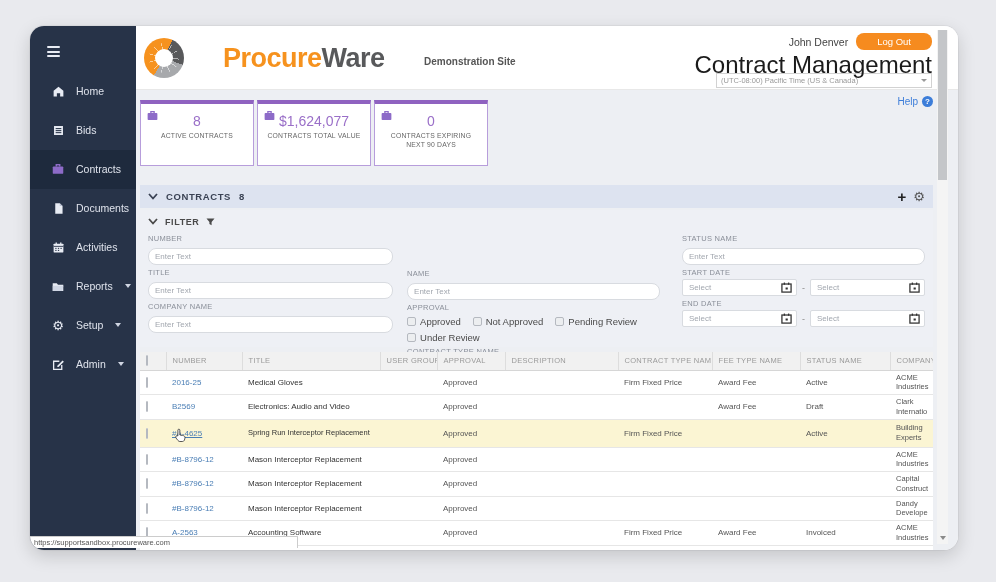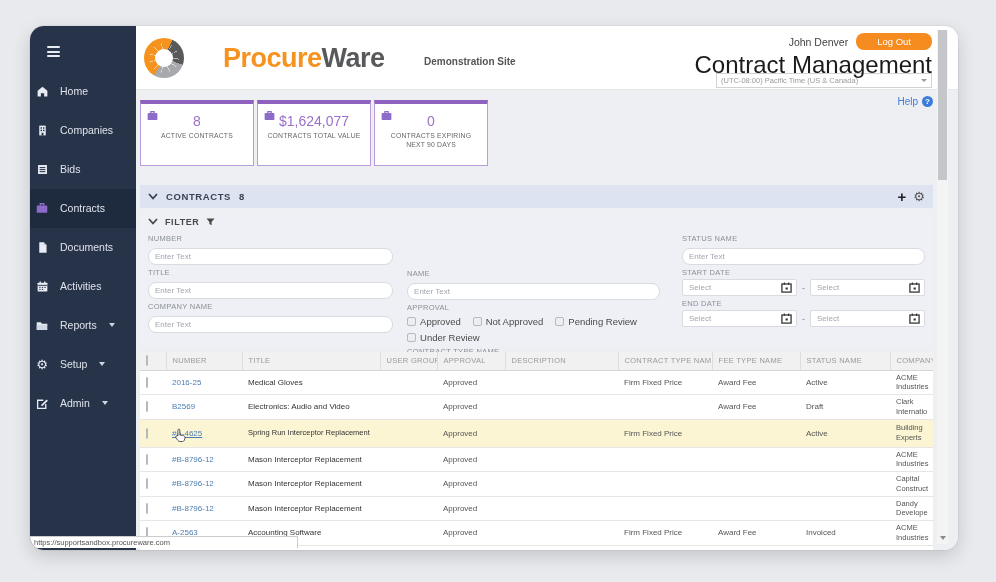--- a/index.html
+++ b/index.html
@@ -7,21 +7,21 @@
   body { background:#e9eaee; font-family:"Liberation Sans", sans-serif; position:relative; overflow:hidden; }
 
   .window { position:absolute; left:30px; top:26px; width:928px; height:524px;
     background:#fff; border-radius:14px; box-shadow:0 6px 18px rgba(0,0,0,.16), 0 0 0 1px rgba(0,0,0,.04);
     display:flex; overflow:hidden; }
 
   
   .sidebar { width:106px; background:#273348; flex:none; display:flex; flex-direction:column; }
   .hamburger { margin:20px 0 12px 17px; width:14px; cursor:pointer; }
   .hamburger span { display:block; width:13px; height:2px; background:#e8ecf4; border-radius:1px; margin-bottom:2.5px; }
-  .nav-item { height:39px; display:flex; align-items:center; gap:11px; padding-left:5px; cursor:pointer; }
+  .nav-item { height:39px; display:flex; align-items:center; gap:11px; padding-left:21px; cursor:pointer; }
   .nav-item.active { background:#1e2a3d; }
   .nav-item .ico { width:14px; height:14px; flex:none; display:flex; align-items:center; justify-content:center; }
   .nav-item svg { display:block; }
   .nav-label { font-size:10.5px; color:#dfe3ec; white-space:nowrap; }
   .caret { width:0; height:0; border-left:3.5px solid transparent; border-right:3.5px solid transparent; border-top:4px solid #cfd5e2; margin-left:1px; }
   .gear-glyph { font-family:"DejaVu Sans", sans-serif; color:#e8ecf4; font-size:13px; line-height:1; }
 
   
   .main { flex:1; position:relative; background:#edeff3; }
 
@@ -131,33 +131,20 @@
 
     <div class="nav-item">
       <span class="ico">
         <svg width="13" height="13" viewBox="0 0 16 16">
             <path d="M8 2L14 7.2V14H10V10H6V14H2V7.2Z" fill="#e8ecf4"></path>
           </svg>
       </span>
       <span class="nav-label">Home</span>
     </div>
 
-    <div class="nav-item">
-      <span class="ico">
-        <svg width="13" height="13" viewBox="0 0 16 16">
-            <rect x="4" y="2" width="8" height="12" fill="#e8ecf4"></rect>
-            <rect x="5.6" y="4" width="1.8" height="1.8" fill="#273348"></rect>
-            <rect x="8.6" y="4" width="1.8" height="1.8" fill="#273348"></rect>
-            <rect x="5.6" y="7" width="1.8" height="1.8" fill="#273348"></rect>
-            <rect x="8.6" y="7" width="1.8" height="1.8" fill="#273348"></rect>
-            <rect x="6.8" y="10.8" width="2.4" height="3.2" fill="#273348"></rect>
-          </svg>
-      </span>
-      <span class="nav-label">Companies</span>
-    </div>
 
     <div class="nav-item">
       <span class="ico">
         <svg width="13" height="13" viewBox="0 0 16 16">
             <rect x="2.5" y="2.5" width="11" height="11" fill="#e8ecf4"></rect>
             <rect x="4.5" y="5" width="7" height="1.3" fill="#273348"></rect>
             <rect x="4.5" y="7.5" width="7" height="1.3" fill="#273348"></rect>
             <rect x="4.5" y="10" width="7" height="1.3" fill="#273348"></rect>
           </svg>
       </span>

